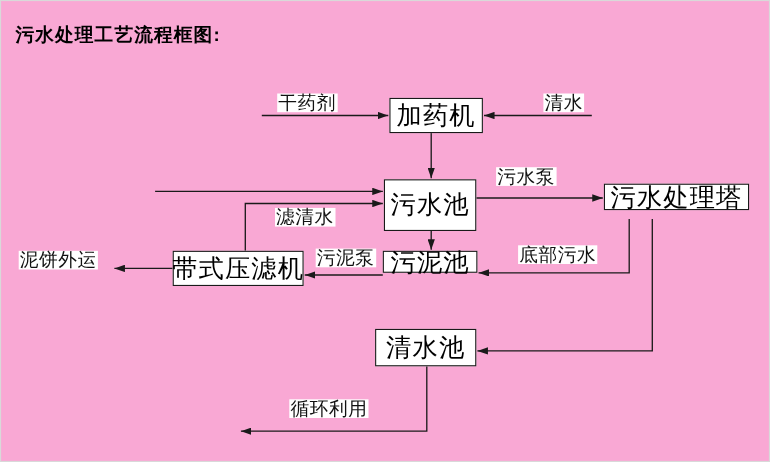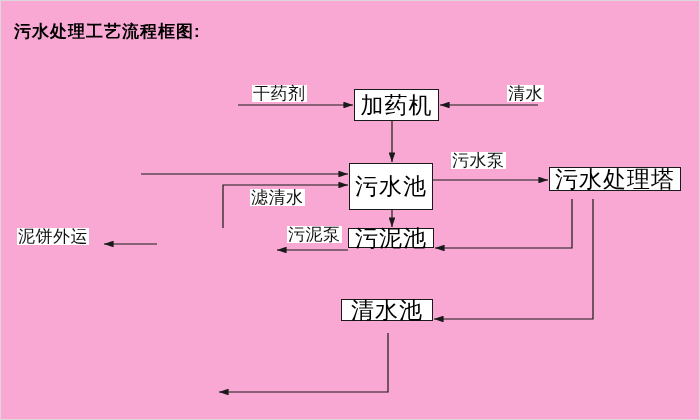--- a/index.html
+++ b/index.html
@@ -21,24 +21,24 @@
   .flow-label{
     position:absolute;font-size:17px;line-height:1;white-space:nowrap;
     letter-spacing:0.5px;color:#111;background:#fff;padding:0 1px;
   }
   
   .n-dosing{left:353px;top:88px;width:85px;height:32px;}
   .n-sewage{left:348px;top:162px;width:84px;height:47px;}
   .n-tower{left:548px;top:166px;width:132px;height:24px;align-items:center;}
   .n-press{left:156px;top:227px;width:119px;height:32px;}
   .n-sludge{left:347px;top:227px;width:86px;height:20px;}
-  .n-clear{left:340px;top:298px;width:92px;height:22px;justify-content:center;}
+  .n-clear{left:340px;top:298px;width:92px;height:34px;justify-content:center;}
   
   .l-dry{left:251px;top:84px;}
-  .l-cw{left:506px;top:84px;}
+  .l-cw{left:493px;top:84px;}
   .l-sand{left:168px;top:155px;}
   .l-filt{left:249px;top:188px;}
   .l-spump{left:450px;top:151px;}
   .l-mpump{left:286px;top:225px;}
   .l-bottom{left:470px;top:222px;}
   .l-cake{left:16px;top:227px;text-align:center;}
   .l-recycle{left:262px;top:362px;}
 </style>
 </head>
 <body>
@@ -69,27 +69,32 @@
 
   <div class="node n-dosing">
     <span>加药机</span>
   </div>
   <div class="node n-sewage">
     <span>污水池</span>
   </div>
   <div class="node n-tower">
     <span>污水处理塔</span>
   </div>
+  <div class="node n-press">
+    <span>带式压滤机</span>
+  </div>
   <div class="node n-sludge">
     <span>污泥池</span>
   </div>
   <div class="node n-clear">
     <span>清水池</span>
   </div>
 
   <div class="flow-label l-dry">干药剂</div>
   <div class="flow-label l-cw">清水</div>
   <div class="flow-label l-filt">滤清水</div>
   <div class="flow-label l-spump">污水泵</div>
   <div class="flow-label l-mpump">污泥泵</div>
+  <div class="flow-label l-bottom">底部污水</div>
   <div class="flow-label l-cake">泥饼外运</div>
+  <div class="flow-label l-recycle">循环利用</div>
 
 </div>
 
 </body></html>

